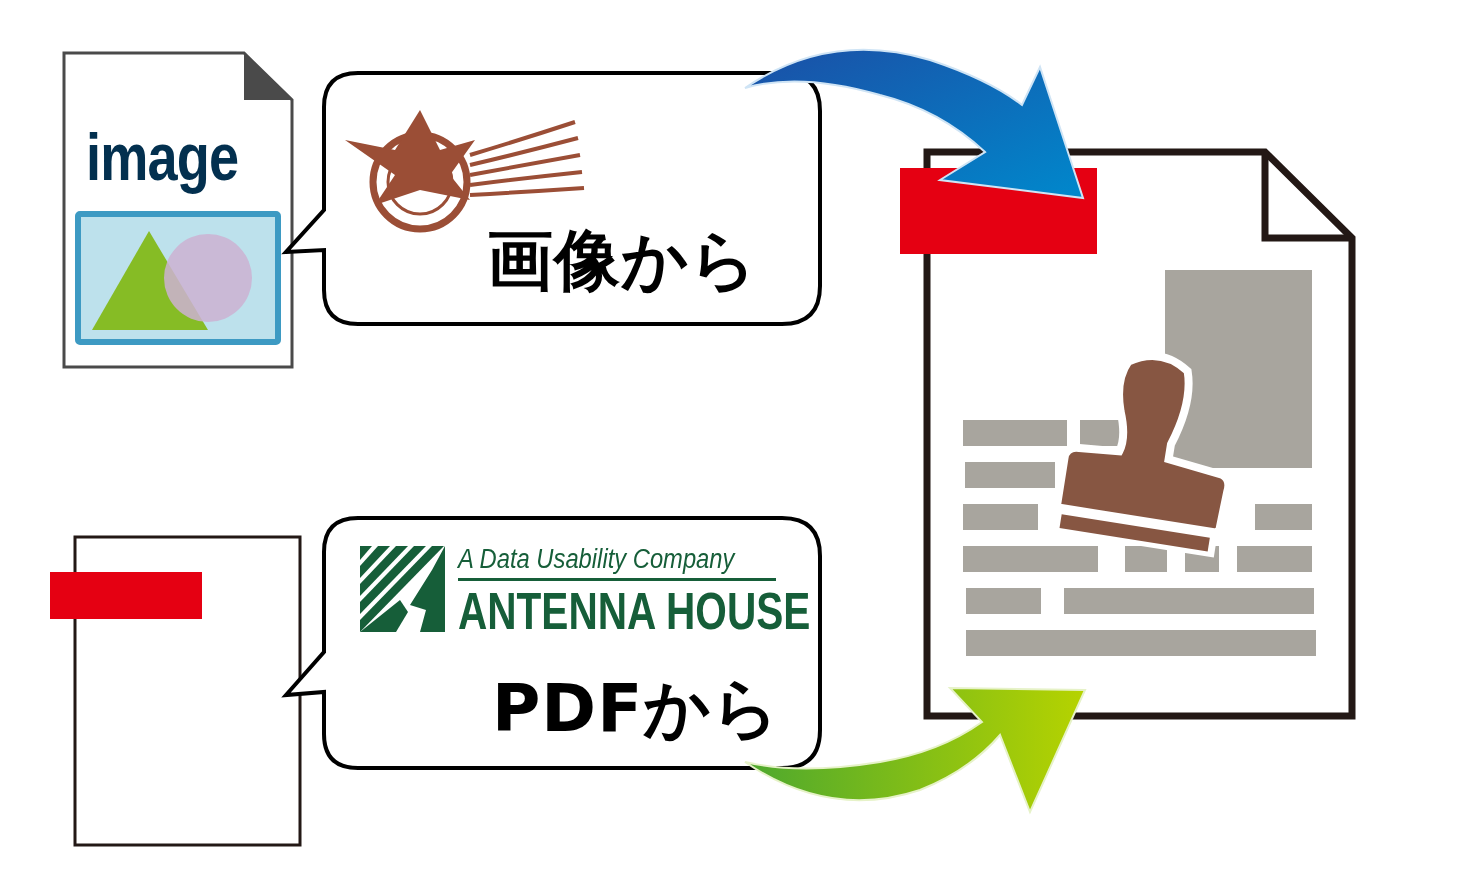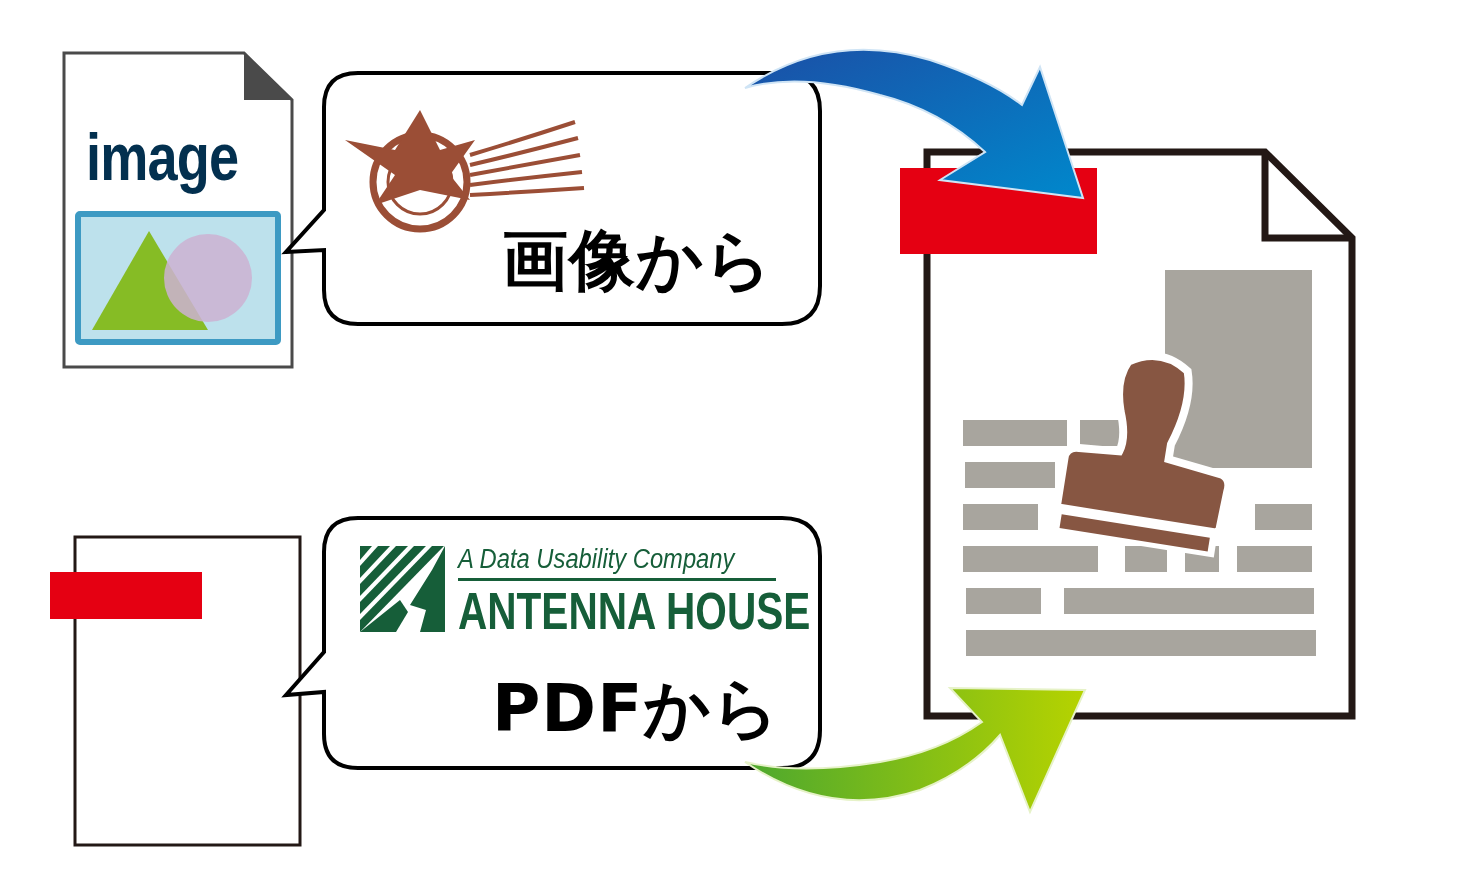--- a/index.html
+++ b/index.html
@@ -106,18 +106,18 @@
     <path d="M745,88 Q830,30 930,60 Q990,80 1022,105 L1040,67 L1083,198 L940,180 L985,152 Q940,110 880,95 Q800,72 745,88 Z" fill="url(#gBlue)" stroke="#cfe4f5" stroke-width="2"></path>
   </g>
 
   <g>
     <path d="M745,762 Q830,820 920,790 Q970,770 1000,735 L1030,812 L1085,690 L950,688 L982,722 Q940,752 880,762 Q800,775 745,762 Z" fill="url(#gGreen)" stroke="#e6f2c8" stroke-width="2"></path>
   </g>
 </svg>
 
 <div class="img-word" style="left:86px; top:124px;">image</div>
 
-<div class="label-jp" style="left:502px; top:228px;">画像から</div>
+<div class="label-jp" style="left:487px; top:228px;">画像から</div>
 
 <div class="ah-tag" style="left:458px; top:546px;">A Data Usability Company</div>
 <div class="ah-name" style="left:458px; top:585px;">ANTENNA HOUSE</div>
 
 <div class="label-jp" style="left:492px; top:676px;">PDFから</div>
 
 </body></html>

